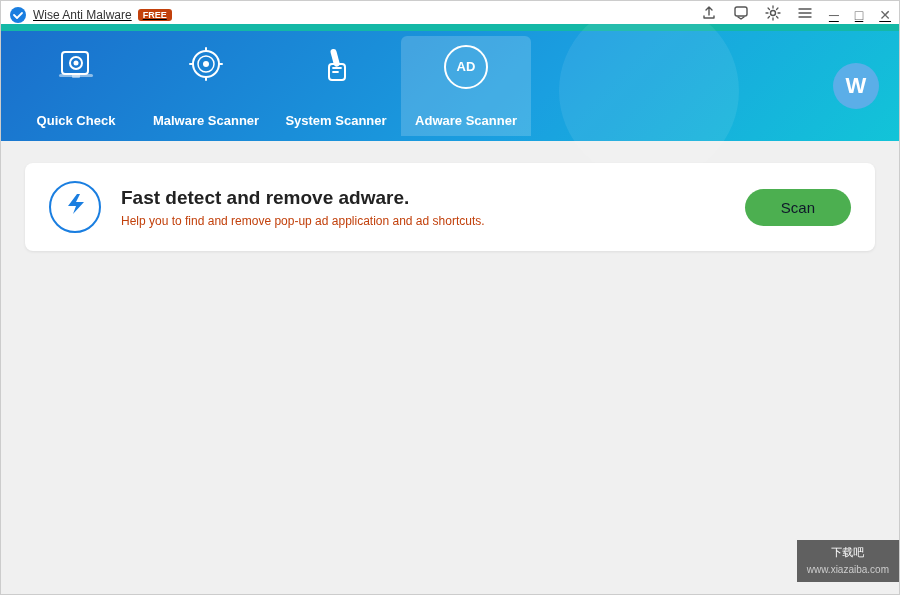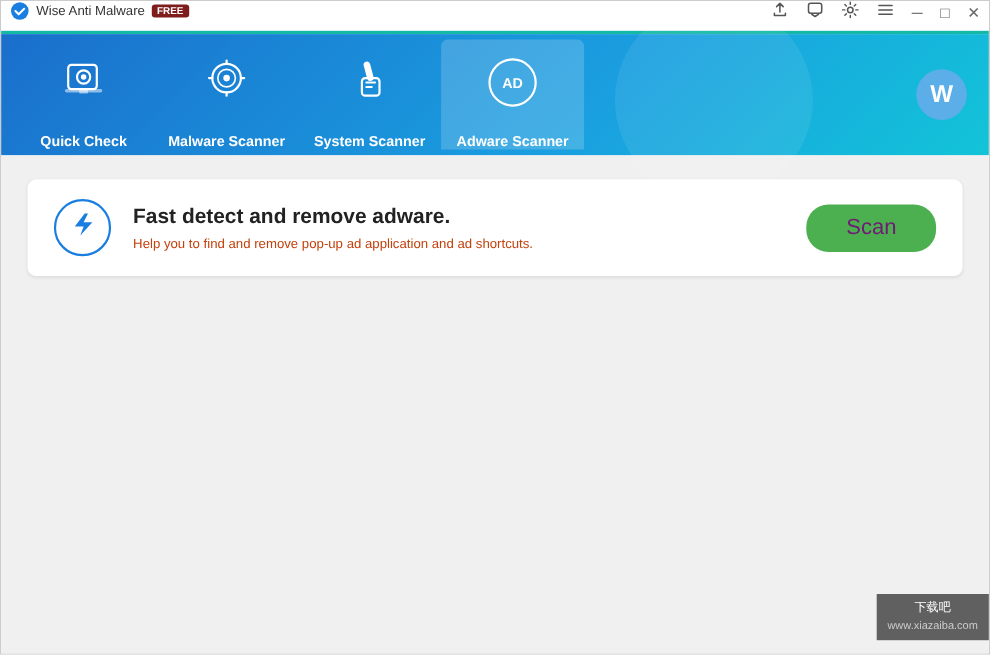--- a/index.html
+++ b/index.html
@@ -11,41 +11,42 @@
       overflow: hidden;
       position: relative;
       border: 1px solid #ccc;
     }
 
     
     .title-bar {
       height: 30px;
       background: #fff;
       display: flex;
-      align-items: flex-start;
+      align-items: flex-end;
       padding: 0 8px;
       justify-content: space-between;
-      border-bottom: 3px solid #14b8a6;
+      border-bottom: 7px solid #14b8a6;
+      text-decoration: underline;
     }
     .title-bar-left {
       display: flex;
       align-items: center;
       gap: 6px;
     }
     .app-logo {
       width: 18px;
       height: 18px;
     }
     .app-title {
       font-size: 12px;
       color: #333;
       font-weight: 500;
     }
     .free-badge {
-      background: #7f1d1d;
+      background: #c2410c;
       color: #fff;
       font-size: 9px;
       font-weight: bold;
       padding: 1px 5px;
       border-radius: 3px;
     }
     .win-btn {
       font-size: 14px;
       color: #666;
       cursor: pointer;
@@ -71,21 +72,21 @@
       height: 180px;
       border-radius: 50%;
       background: rgba(255,255,255,0.08);
       pointer-events: none;
     }
 
     .nav-item {
       display: flex;
       flex-direction: column;
       align-items: center;
-      justify-content: flex-end;
+      justify-content: center;
       width: 130px;
       height: 100px;
       cursor: pointer;
       border-radius: 6px;
       gap: 24px;
       color: rgba(255,255,255,0.9);
       transition: background 0.2s;
     }
     .nav-item.active {
       background: rgba(255,255,255,0.18);
@@ -182,25 +183,25 @@
       font-weight: 600;
       color: #222;
       margin-bottom: 5px;
     }
     .scan-subtitle {
       font-size: 12px;
       color: #c2410c;
     }
     .scan-btn {
       background: #4CAF50;
-      color: #701a75;
+      color: #0f172a;
       border: none;
       border-radius: 20px;
       padding: 10px 36px;
-      font-size: 20px;
+      font-size: 15px;
       font-weight: 500;
       cursor: pointer;
       flex-shrink: 0;
     }
 
     
     .watermark {
       position: absolute;
       bottom: 12px;
       right: 0;

